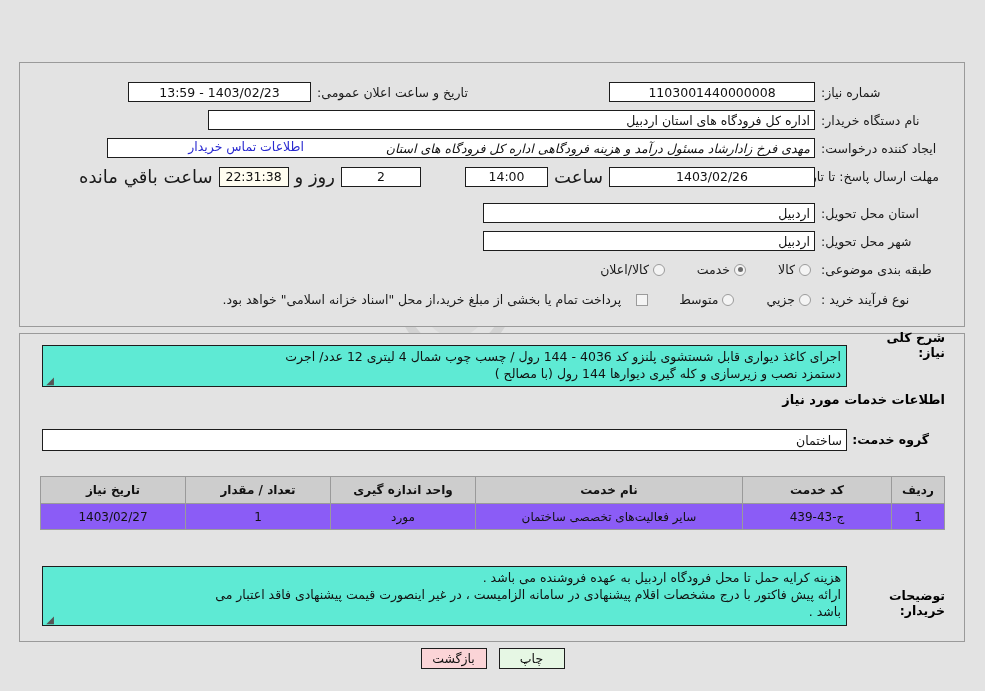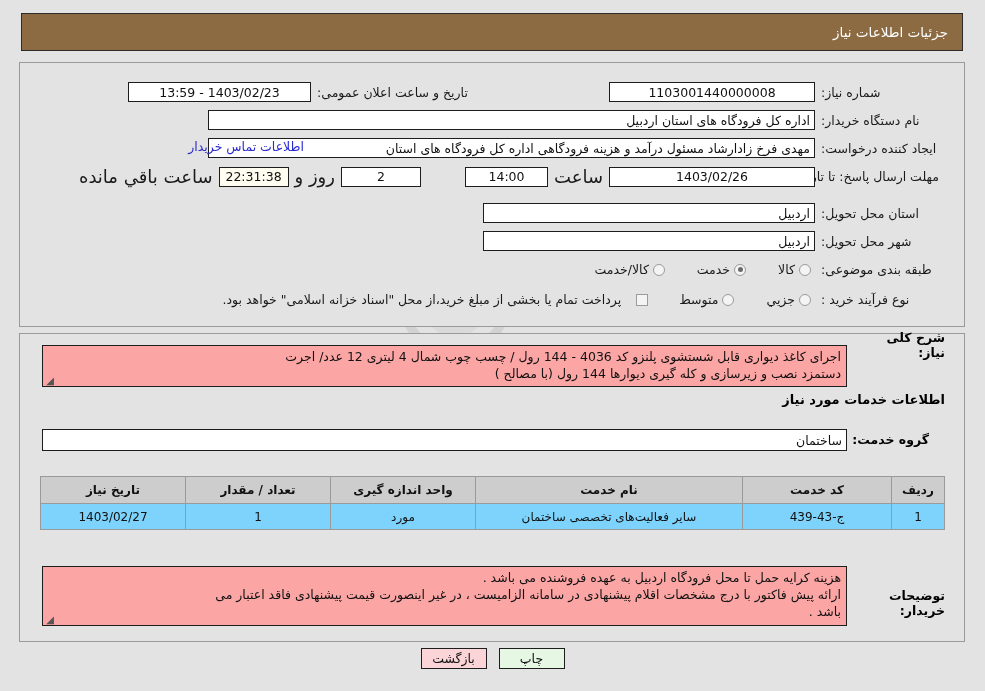--- a/index.html
+++ b/index.html
@@ -121,21 +121,21 @@
     display: inline-block;
     box-sizing: border-box;
     margin: 0 5px;
     flex: 0 0 auto;
   }
   .opt { font-size: 12.5px; color: #1a1a1a; padding-left: 4px; }
   .note-inline { font-size: 12.5px; color: #1a1a1a; padding-right: 10px; }
 
   
   .ta {
-    background: #fca5a5;
+    background: #5eead4;
     border: 1px solid #1d1d1d;
     box-sizing: border-box;
     font-size: 12.5px;
     color: #111;
     padding: 2px 5px 0 5px;
     line-height: 17px;
     position: relative;
     overflow: hidden;
     text-align: right;
   }
@@ -166,21 +166,21 @@
   table.items th {
     background: #cdcdcd;
     border: 1px solid #9a9a9a;
     font-weight: bold;
     color: #111;
     height: 26px;
     padding: 0 8px;
     white-space: nowrap;
   }
   table.items td {
-    background: #7dd3fc;
+    background: #8b5cf6;
     border: 1px solid #9a9a9a;
     color: #111;
     height: 25px;
     padding: 0 8px;
     text-align: center;
     white-space: nowrap;
   }
 
   
   .btns {
@@ -243,43 +243,40 @@
 
   <div class="wm-shield">
     <svg width="120" height="130" viewBox="0 0 120 130" aria-hidden="true">
       <path d="M60 4 L112 24 L112 68 C112 100 86 118 60 126 C34 118 8 100 8 68 L8 24 Z" fill="none" stroke="rgba(150,150,150,0.22)" stroke-width="9"></path>
       <path d="M60 22 L95 36 L95 68 C95 90 78 102 60 108 C42 102 25 90 25 68 L25 36 Z" fill="rgba(150,150,150,0.10)"></path>
     </svg>
   </div>
   <div class="wm-v">V</div>
   <div class="wm">AriaTender.net</div>
 
-  <div class="title-bar">
-    <span>جزئیات اطلاعات نیاز</span>
-  </div>
 
   <div class="panel" id="panel-main"></div>
 
   <div class="row" style="top:82px; right:46px;">
     <div class="lbl" style="width:118px;">شماره نیاز:</div>
     <div class="fld center" style="width:206px;">1103001440000008</div>
   </div>
   <div class="row" style="top:82px; right:478px;">
     <div class="lbl" style="width:190px;">تاریخ و ساعت اعلان عمومی:</div>
     <div class="fld center" style="width:183px;">1403/02/23 - 13:59</div>
   </div>
 
   <div class="row" style="top:110px; right:46px;">
     <div class="lbl" style="width:118px;">نام دستگاه خریدار:</div>
     <div class="fld right" style="width:607px;">اداره کل فرودگاه های استان اردبیل</div>
   </div>
 
   <div class="row" style="top:138px; right:46px;">
     <div class="lbl" style="width:118px;">ایجاد کننده درخواست:</div>
-    <div class="fld right" style="width:607px;">مهدی فرخ زادارشاد مسئول درآمد و هزینه فرودگاهی اداره کل فرودگاه های استان</div>
+    <div class="fld right" style="width:708px;font-style:italic;">مهدی فرخ زادارشاد مسئول درآمد و هزینه فرودگاهی اداره کل فرودگاه های استان</div>
   </div>
   <div class="row" style="top:139px; right:676px;">
     <a class="link">اطلاعات تماس خریدار</a>
   </div>
 
   <div class="row" style="top:166px; right:46px;">
     <div class="lbl" style="width:118px;">مهلت ارسال پاسخ: تا تاریخ:</div>
     <div class="fld center" style="width:206px;">1403/02/26</div>
     <div class="mini-lbl">ساعت</div>
     <div class="fld center" style="width:83px;">14:00</div>
@@ -303,21 +300,21 @@
   <div class="row" style="top:262px; right:46px;">
     <div class="lbl" style="width:118px;">طبقه بندی موضوعی:</div>
     <div style="display:flex;align-items:center;">
       <span class="radio"></span>
       <span class="opt">کالا</span>
       <span style="width:24px;"></span>
       <span class="radio on"></span>
       <span class="opt">خدمت</span>
       <span style="width:24px;"></span>
       <span class="radio"></span>
-      <span class="opt">کالا/خدمت</span>
+      <span class="opt">کالا/اعلان</span>
     </div>
   </div>
 
   <div class="row" style="top:292px; right:46px;">
     <div class="lbl" style="width:118px;">نوع فرآیند خرید :</div>
     <div style="display:flex;align-items:center;">
       <span class="radio"></span>
       <span class="opt">جزیي</span>
       <span style="width:24px;"></span>
       <span class="radio"></span>

